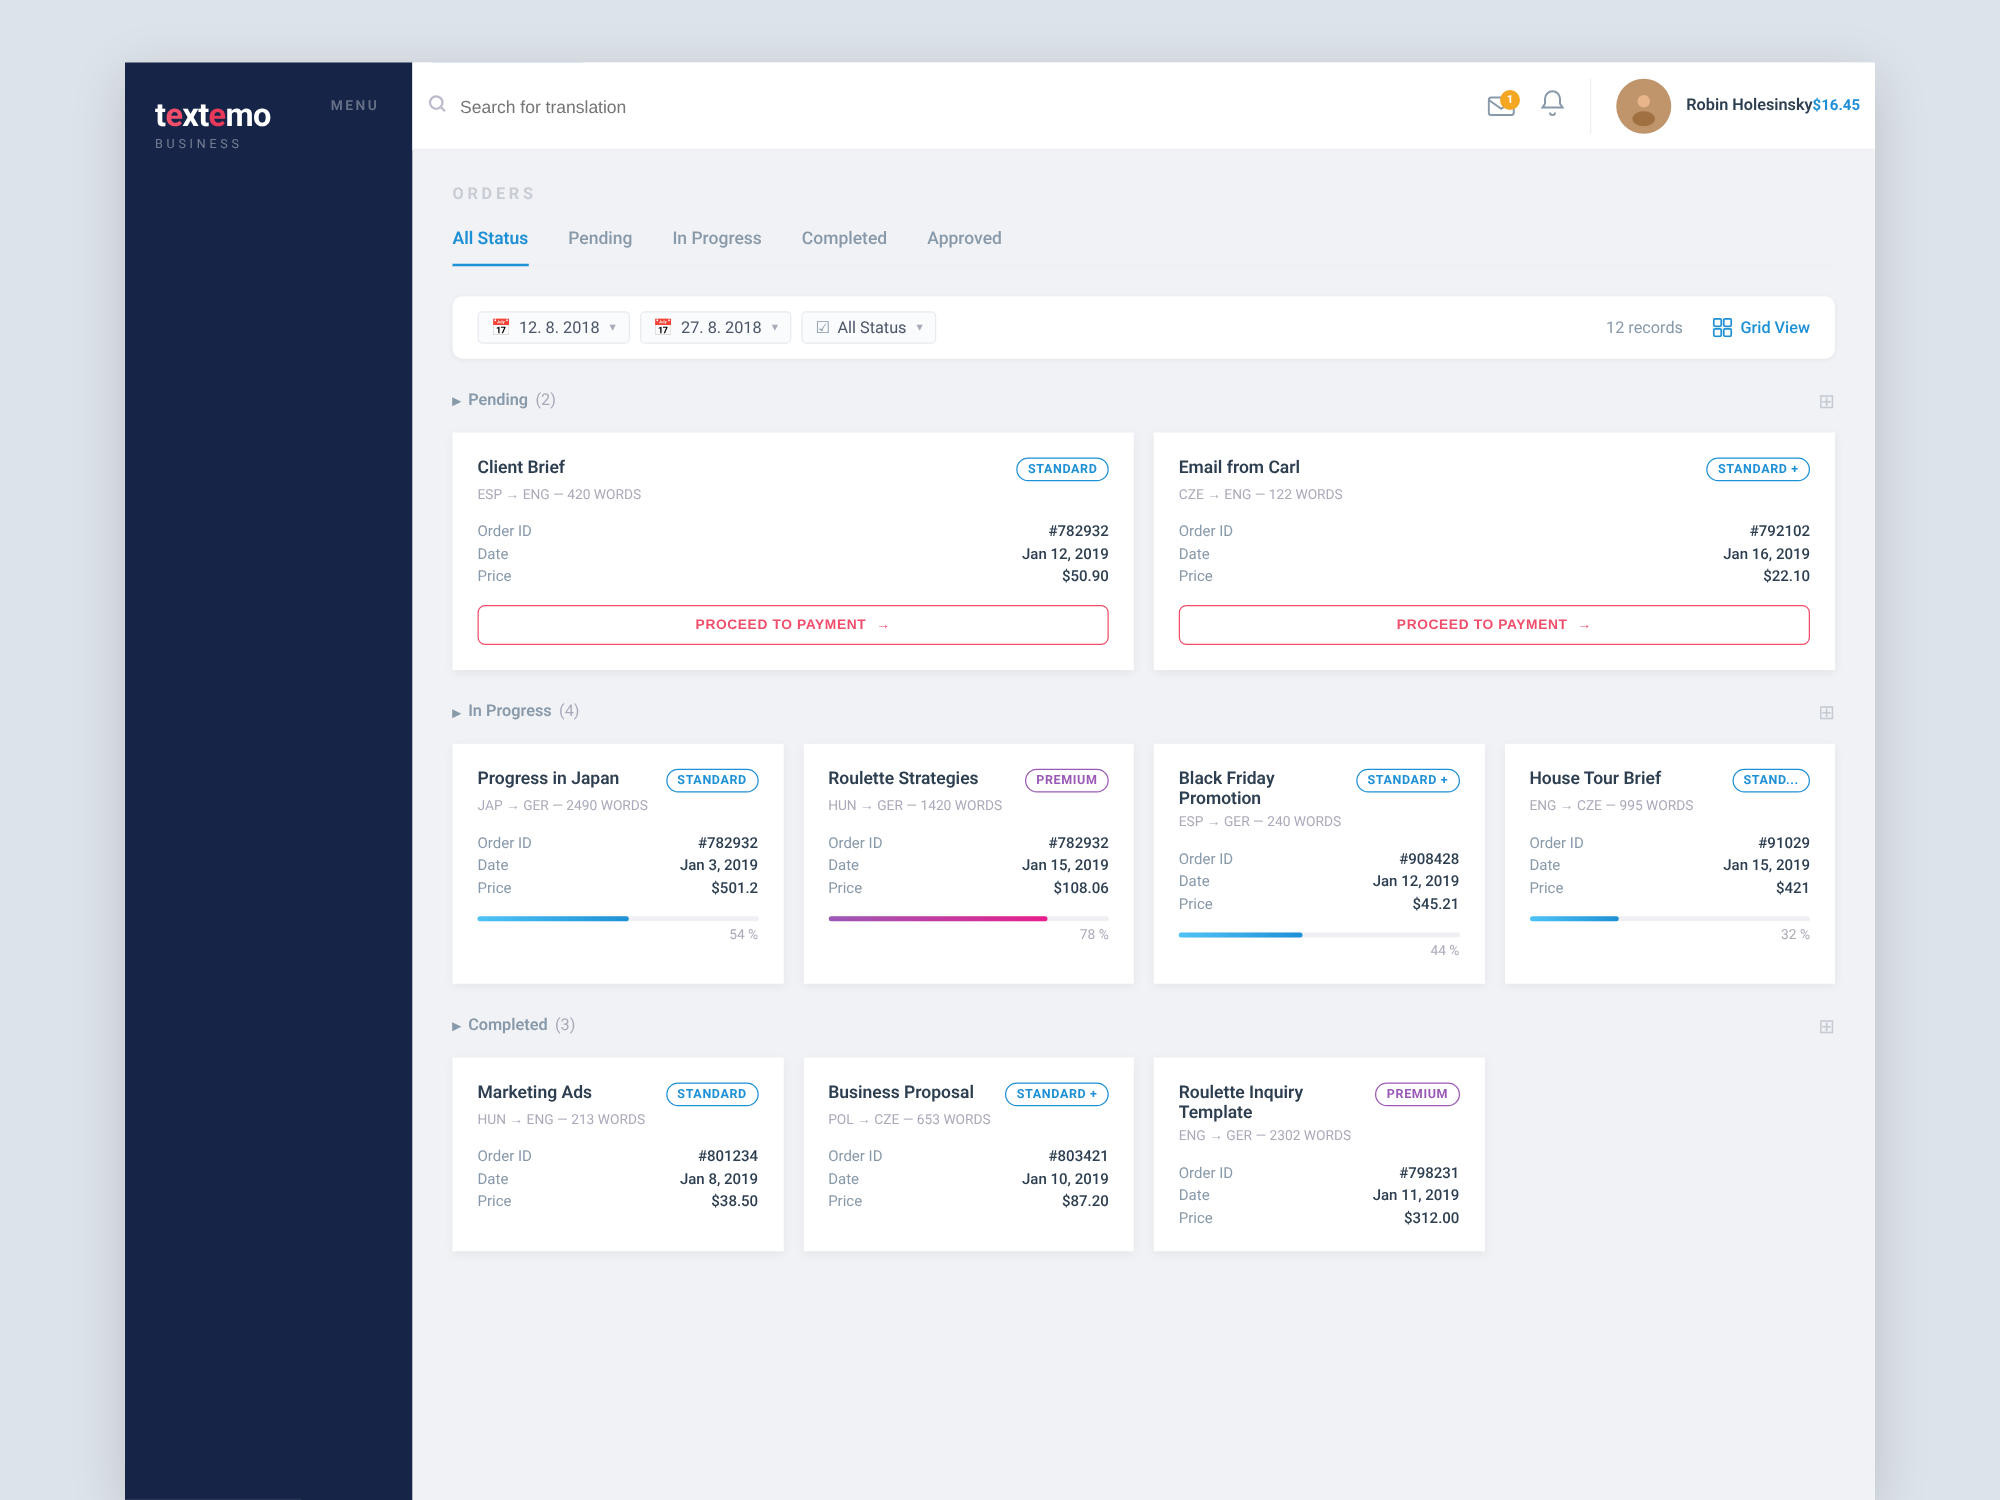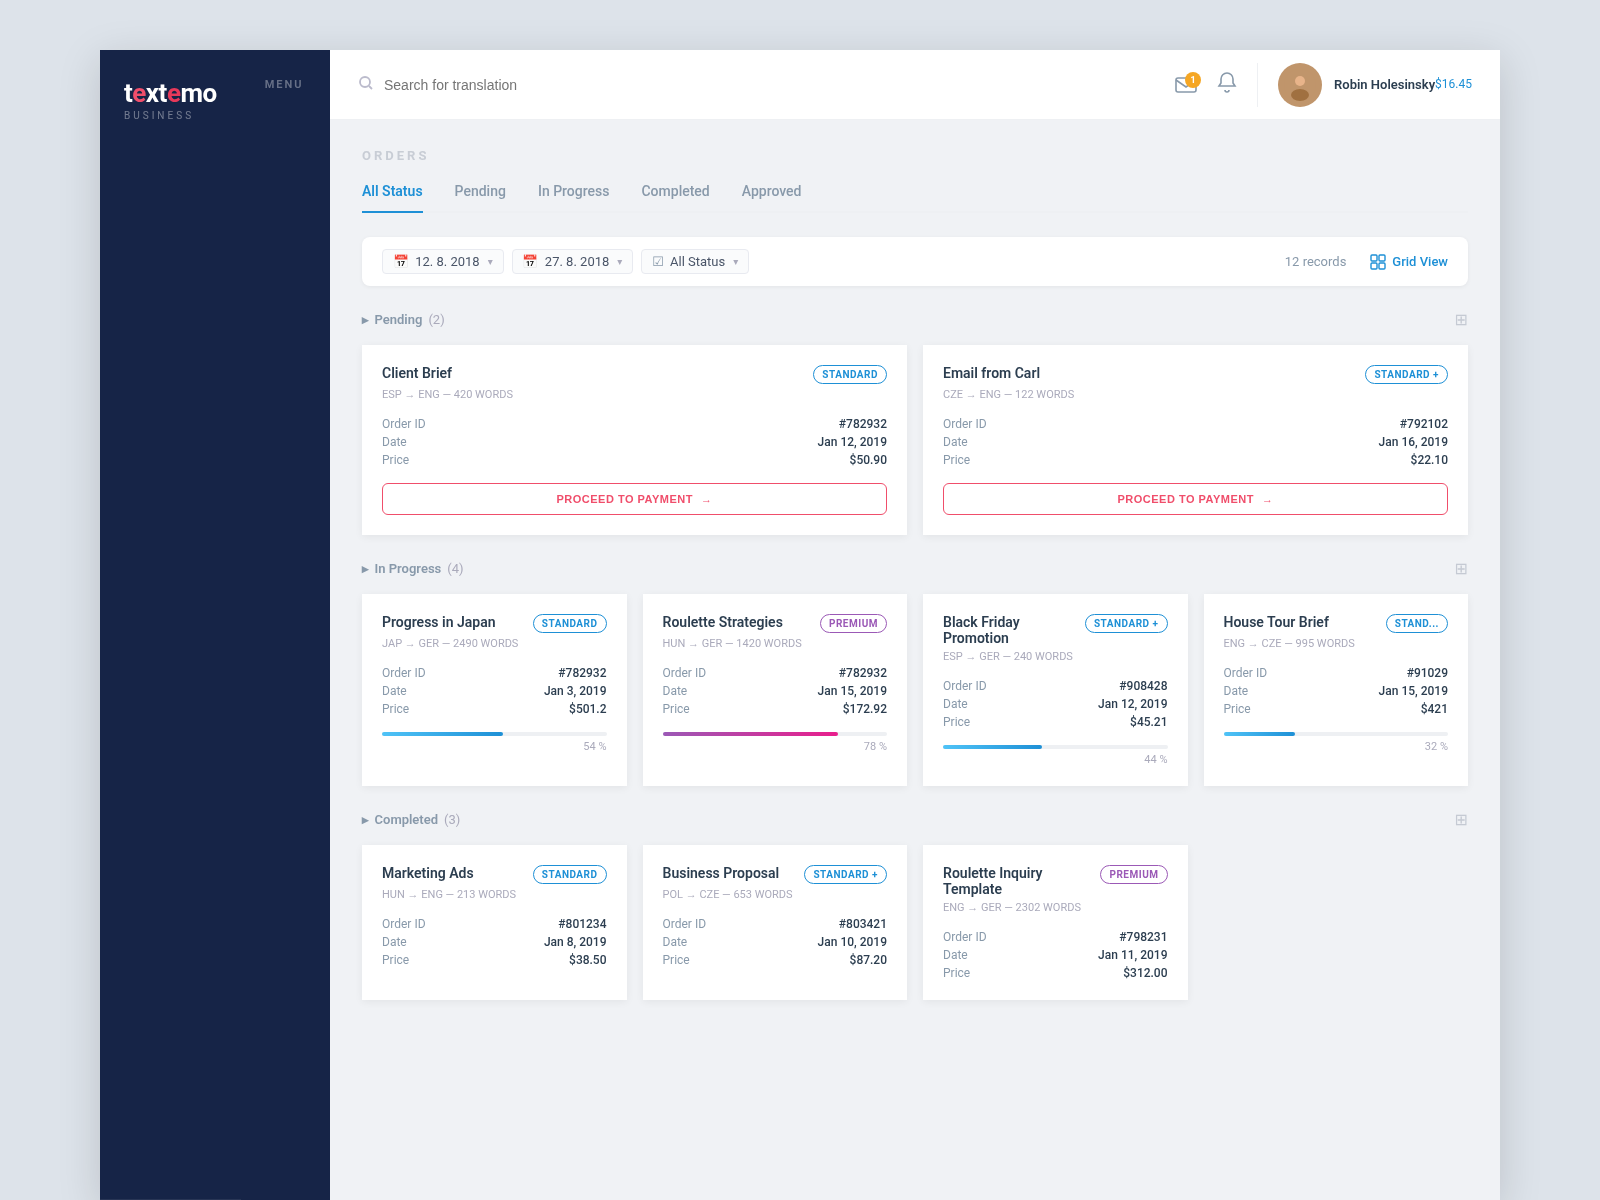--- a/index.html
+++ b/index.html
@@ -92,21 +92,21 @@
       display: flex;
       flex-direction: column;
     }
 
     
     .header {
       background: white;
       height: 70px;
       display: flex;
       align-items: center;
-      padding: 0 28px;
+      padding: 0 12px;
       gap: 16px;
       border-bottom: 1px solid #eef0f3;
     }
     .search-wrapper {
       flex: 1;
       display: flex;
       align-items: center;
       gap: 10px;
       color: #aab;
       font-size: 14px;
@@ -161,21 +161,21 @@
       border-radius: 50%;
       background: #c0956b;
       overflow: hidden;
       display: flex;
       align-items: center;
       justify-content: center;
       font-size: 18px;
     }
     .user-info { display: flex; flex-direction: row; }
     .user-name { font-size: 13px; font-weight: 600; color: #2c3e50; }
-    .user-balance { font-size: 12px; color: #1e90d6; font-weight: 400; }
+    .user-balance { font-size: 12px; color: #1e90d6; font-weight: 700; }
 
     
     .page-content { padding: 28px 32px; flex: 1; }
     .page-title {
       font-size: 13px;
       font-weight: 700;
       letter-spacing: 3px;
       color: #c8cdd5;
       text-transform: uppercase;
       margin-bottom: 20px;
@@ -631,21 +631,21 @@
             <div class="card-row">
               <span class="card-label">Order ID</span>
               <span class="card-value">#782932</span>
             </div>
             <div class="card-row">
               <span class="card-label">Date</span>
               <span class="card-value">Jan 15, 2019</span>
             </div>
             <div class="card-row">
               <span class="card-label">Price</span>
-              <span class="card-value">$172.92</span>
+              <span class="card-value">$108.06</span>
             </div>
           </div>
           <div class="progress-section">
             <div class="progress-bar-wrap">
               <div class="progress-bar-fill progress-purple-pink" style="width:78%"></div>
             </div>
             <div class="progress-label">78 %</div>
           </div>
         </div>
 

